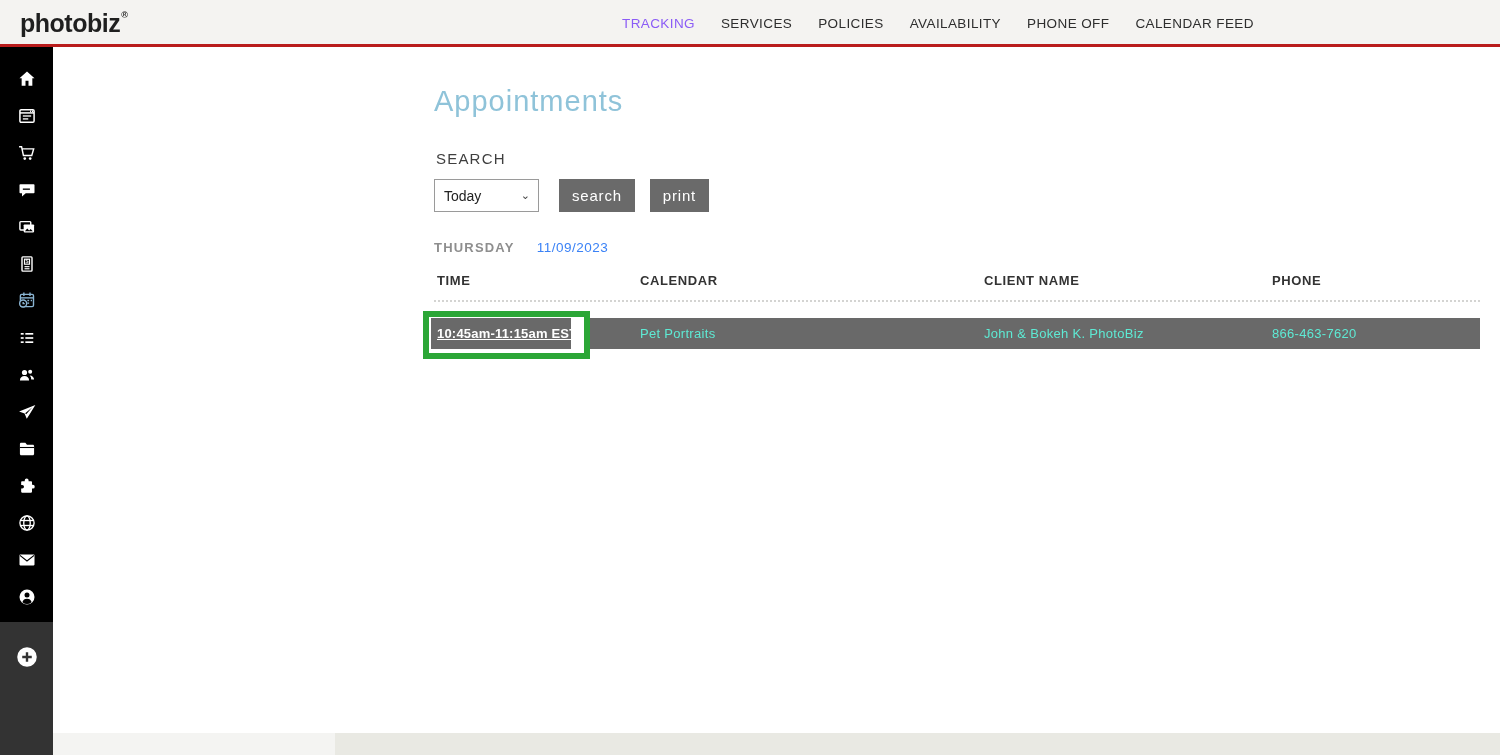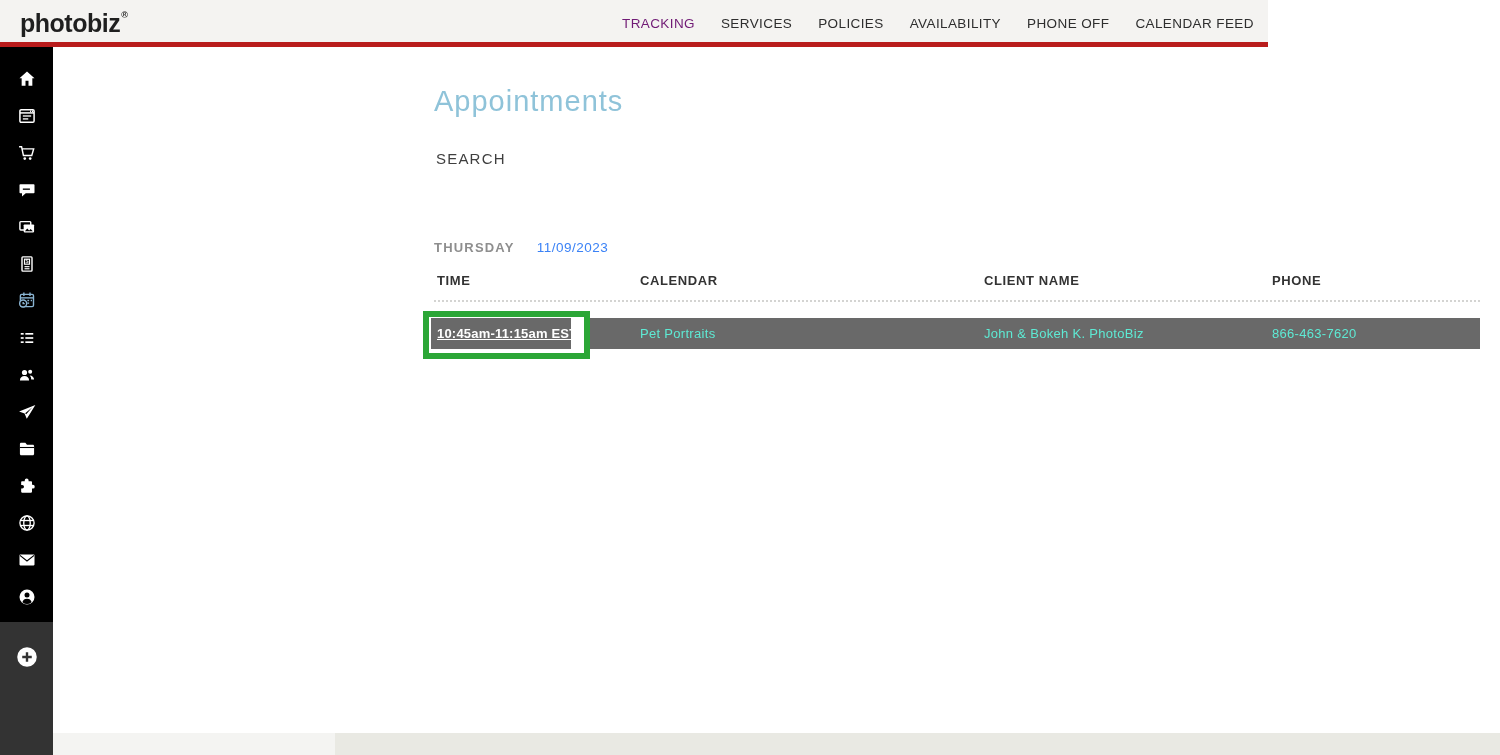--- a/index.html
+++ b/index.html
@@ -1,30 +1,30 @@
 <!DOCTYPE html>
 <html><head>
 <meta charset="utf-8">
 <style>
   * { margin:0; padding:0; box-sizing:border-box; }
   html,body { width:1500px; height:755px; overflow:hidden; background:#fff;
               font-family:"Liberation Sans", sans-serif; }
   .iact { cursor:pointer; }
 
   
-  .top-header { position:absolute; left:0; top:0; width:1268px; height:47px;
-                background:#f4f3f1; border-bottom:5px solid #b91c1c; z-index:5; }
+  .top-header { position:absolute; left:0; top:0; width:1500px; height:47px;
+                background:#f4f3f1; border-bottom:3px solid #b91c1c; z-index:5; }
   .logo { position:absolute; left:20px; top:9px; font-size:25px; font-weight:700;
           color:#1f1f1f; letter-spacing:-0.5px; }
   .logo sup { font-size:9px; font-weight:700; vertical-align:14px; margin-left:1px; }
   .top-nav { position:absolute; left:622px; top:0; height:46px; display:flex;
              align-items:center; gap:26px; }
   .top-nav .nav-item { font-size:13.5px; letter-spacing:0.4px; color:#2e2e2e;
                        font-weight:400; white-space:nowrap; }
-  .top-nav .nav-item.active { color:#701a75; }
+  .top-nav .nav-item.active { color:#8b5cf6; }
 
   
   .sidebar { position:absolute; left:0; top:47px; width:53px; height:708px;
              background:#000; z-index:4; display:flex; flex-direction:column; }
   .side-icons { height:575px; background:#000; display:flex; flex-direction:column;
                 align-items:center; padding-top:13px; }
   .side-item { width:53px; height:37px; display:flex; align-items:center;
                justify-content:center; color:#fff; }
   .side-item.active { color:#8ab4d2; }
   .side-footer { flex:1; background:#333; display:flex; justify-content:center;
@@ -219,20 +219,28 @@
     </div>
   </div>
 </div>
 
 <div class="main">
 
   <div class="page-title">Appointments</div>
 
   <div class="search-label">SEARCH</div>
 
+  <div class="controls">
+    <div class="select-box iact">
+      <span>Today</span>
+      <span class="chev">⌄</span>
+    </div>
+    <button class="btn search-btn iact">search</button>
+    <button class="btn print-btn iact">print</button>
+  </div>
 
   <div class="day-line">
     <span class="weekday">THURSDAY</span>
     <span class="day-date">11/09/2023</span>
   </div>
 
   <div class="table-head grid-row">
     <div class="th">TIME</div>
     <div class="th">CALENDAR</div>
     <div class="th">CLIENT NAME</div>

